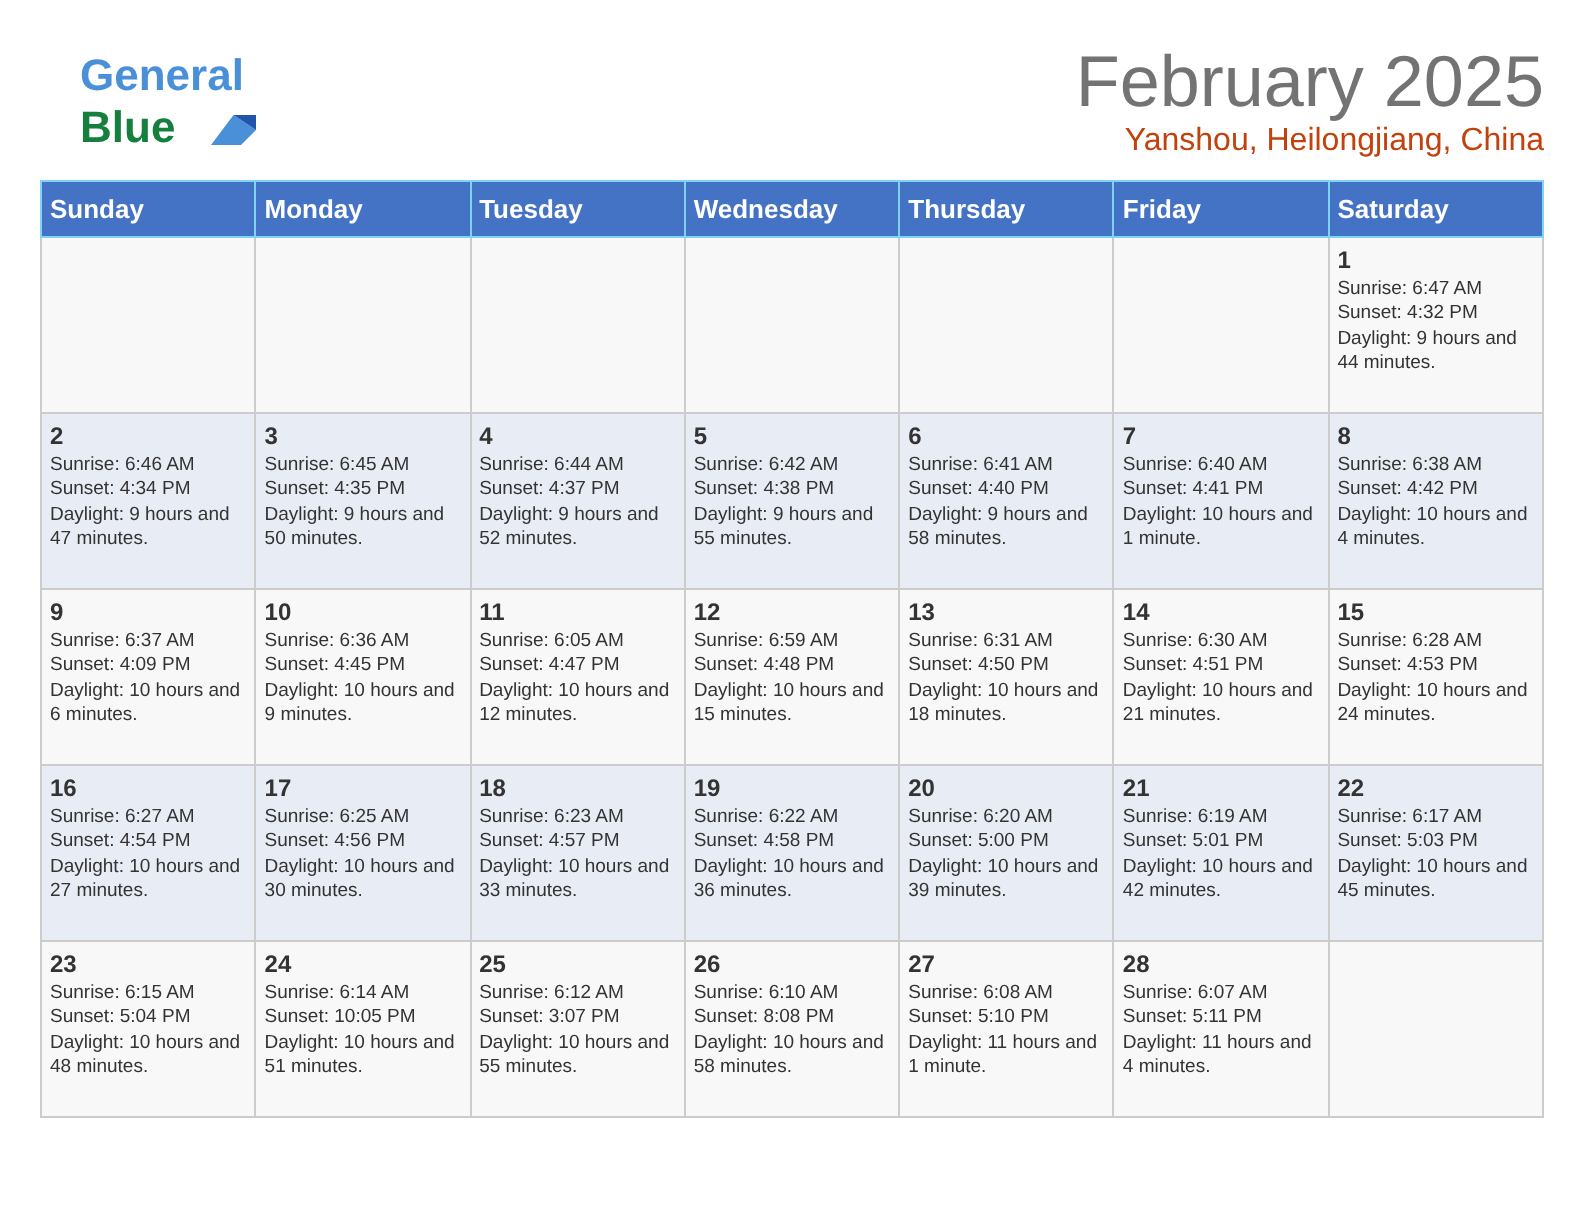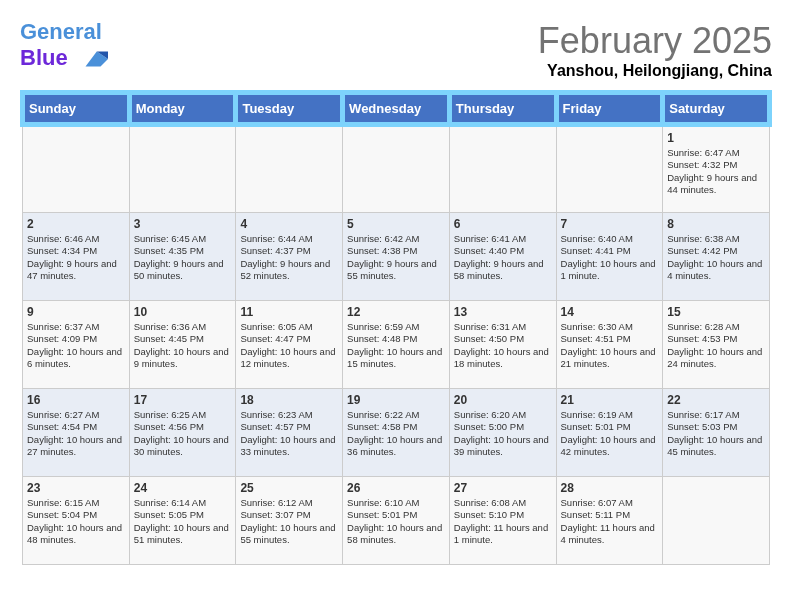--- a/index.html
+++ b/index.html
@@ -6,22 +6,23 @@
     body {
       font-family: Arial, sans-serif;
       background: #fff;
       width: 792px;
       min-height: 612px;
       padding: 20px;
     }
     .header-section {
       display: flex;
       justify-content: space-between;
-      align-items: flex-start;
+      align-items: flex-end;
       margin-bottom: 10px;
+      margin-left: 20px;
     }
     .logo {
       display: flex;
       align-items: center;
     }
     .logo-text {
       font-size: 22px;
       font-weight: bold;
       color: #333;
       line-height: 1.1;
@@ -37,37 +38,36 @@
     .title-section {
       text-align: right;
     }
     .calendar-title {
       font-size: 36px;
       font-weight: normal;
       color: #737373;
     }
     .calendar-subtitle {
       font-size: 16px;
-      color: #000000;
-      font-weight: bold;
+      color: #c2410c;
     }
     table {
       width: 100%;
       border-collapse: collapse;
     }
     thead tr {
       background-color: #4472c4;
     }
     thead th {
       color: #fff;
       font-size: 13px;
       font-weight: bold;
       padding: 6px 4px;
       text-align: left;
-      border: 5px solid #7dd3fc;
+      border: 1px solid #7dd3fc;
     }
     tbody tr {
       vertical-align: top;
     }
     tbody td {
       border: 1px solid #ccc;
       padding: 4px;
       font-size: 10px;
       color: #333;
       width: calc(100% / 7);
@@ -95,21 +95,21 @@
 </head>
 <body>
 
 <div class="header-section">
   <div class="logo">
     <div>
       <div class="logo-text">
         <span>General</span>
       </div>
       <div class="logo-text">
-        <span style="color:#6d28d9;">Blue</span>
+        <span style="color:#15803d;">Blue</span>
         <svg class="logo-icon" viewBox="0 0 40 30" style="display:inline-block;vertical-align:middle;">
           <polygon points="10,25 25,5 40,15 30,25" fill="#4a90d9"></polygon>
           <polygon points="25,5 40,15 40,5" fill="#2255aa"></polygon>
         </svg>
       </div>
     </div>
   </div>
   <div class="title-section">
     <div class="calendar-title">February 2025</div>
     <div class="calendar-subtitle">Yanshou, Heilongjiang, China</div>
@@ -278,33 +278,33 @@
       <tr>
         <td>
           <span class="day-number">23</span>
           <div class="day-info">Sunrise: 6:15 AM
 Sunset: 5:04 PM
 Daylight: 10 hours and 48 minutes.</div>
         </td>
         <td>
           <span class="day-number">24</span>
           <div class="day-info">Sunrise: 6:14 AM
-Sunset: 5:05 PM
+Sunset: 10:05 PM
 Daylight: 10 hours and 51 minutes.</div>
         </td>
         <td>
           <span class="day-number">25</span>
           <div class="day-info">Sunrise: 6:12 AM
 Sunset: 3:07 PM
 Daylight: 10 hours and 55 minutes.</div>
         </td>
         <td>
           <span class="day-number">26</span>
           <div class="day-info">Sunrise: 6:10 AM
-Sunset: 5:01 PM
+Sunset: 8:08 PM
 Daylight: 10 hours and 58 minutes.</div>
         </td>
         <td>
           <span class="day-number">27</span>
           <div class="day-info">Sunrise: 6:08 AM
 Sunset: 5:10 PM
 Daylight: 11 hours and 1 minute.</div>
         </td>
         <td>
           <span class="day-number">28</span>

